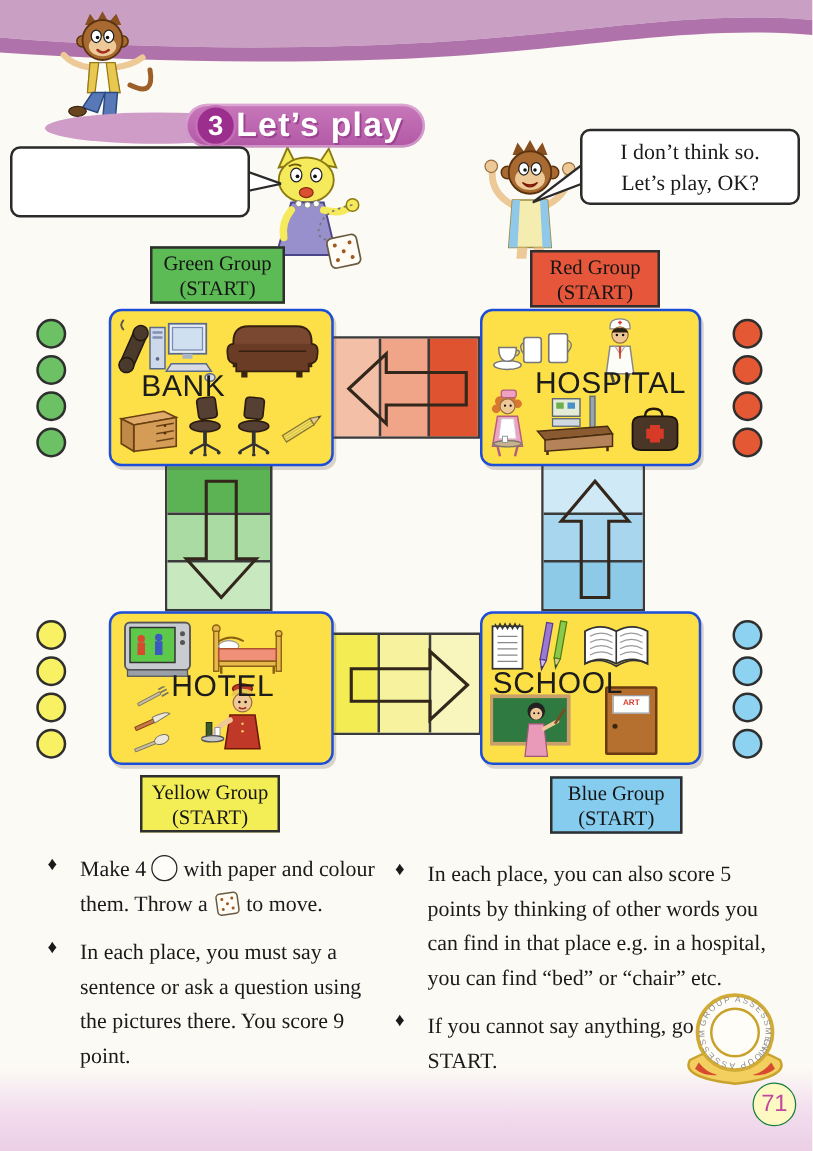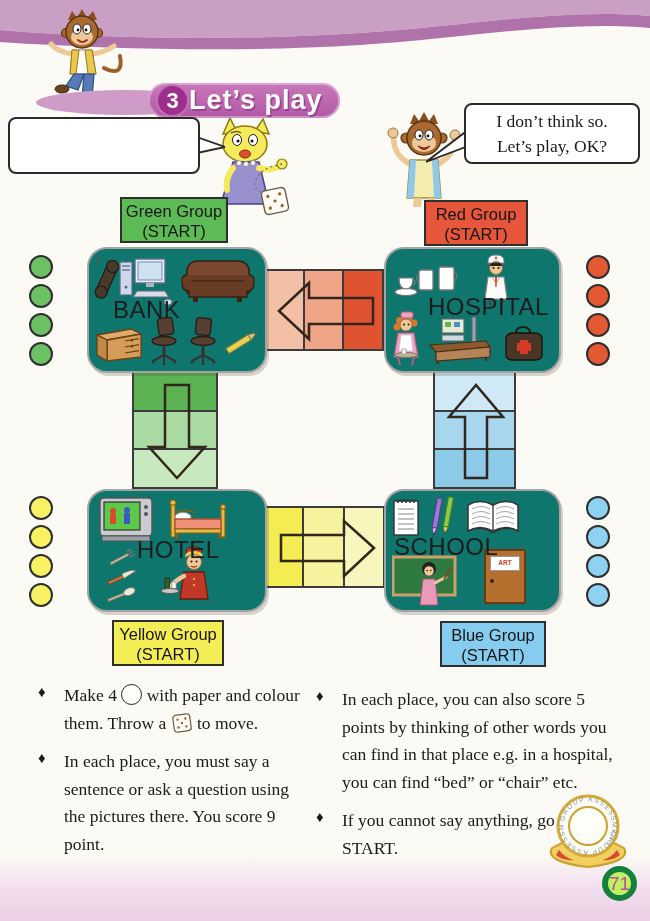--- a/index.html
+++ b/index.html
@@ -20,24 +20,24 @@
       border:2px solid #c470b6;box-sizing:border-box}
   .title-text{flex:1;color:#fff;font:700 27px "Liberation Sans",sans-serif;
       letter-spacing:1px;text-shadow:1.5px 1.5px 0 #9c4390;padding-right:4px}
 
   
   .bubble{position:absolute;background:#fff;border:2px solid #2a2a2a;border-radius:8px;
       font-size:17.5px;line-height:1.42;text-align:center;padding:4px 6px;z-index:5;box-sizing:border-box}
   .tail{position:absolute;z-index:4}
 
   
-  .group-label{position:absolute;border:2px solid #2f2f2f;font-family:Liberation Sans, sans-serif;
+  .group-label{position:absolute;border:2px solid #2f2f2f;font-family:Liberation Serif, serif;
       font-size:16.5px;line-height:20px;text-align:center;color:#151515;padding-top:2px;
       z-index:4;box-sizing:border-box}
-  .place-card{position:absolute;background:#0f766e;border:2px solid #a3a3a3;border-radius:20px;
+  .place-card{position:absolute;background:#fde047;border:2px solid #1d4ed8;border-radius:10px;
       z-index:3;box-shadow:2px 3px 0 rgba(90,70,60,.22)}
   .place-name{position:absolute;font-family:"Liberation Sans",sans-serif;font-size:24px;
       letter-spacing:.5px;color:#1c1c1c;z-index:2}
   .corridor{position:absolute;display:flex;border:2px solid #3b3b3b;box-sizing:border-box;z-index:1}
   .corridor .cell{flex:1}
   .corridor.h .cell + .cell{border-left:2px solid #3b3b3b}
   .corridor.v{flex-direction:column}
   .corridor.v .cell + .cell{border-top:2px solid #3b3b3b}
   .corridor .arrow{position:absolute;left:0;top:0;z-index:2}
   .token{position:absolute;width:24px;height:24px;border-radius:50%;border:2px solid #2f2f2f;
@@ -55,21 +55,21 @@
   .diamond{flex:0 0 22px;font-size:15px;padding-top:1px}
   .bullet-text{margin:4px;flex:1}
   .circle-inline{display:inline-block;width:19px;height:19px;border:1.7px solid #222;border-radius:50%;
       vertical-align:-4px;background:#fffdf9}
   .dice-inline{vertical-align:-5px}
 
   
   .footer-band{position:absolute;left:0;top:854px;width:650px;height:67px;
       background:linear-gradient(180deg,rgba(241,219,236,0) 0%,#f2dcee 55%,#eccfe5 100%)}
   .page-num{position:absolute;left:602px;top:866px;width:35px;height:35px;border-radius:50%;
-      background:#bef264;border:6px solid #15803d;box-sizing:border-box;color:#c2479e;
+      background:#fef9c3;border:1px solid #15803d;box-sizing:border-box;color:#c2479e;
       font:19px "Liberation Sans",sans-serif;display:flex;align-items:center;justify-content:center;z-index:3}
   .badge-svg{position:absolute;left:540px;top:786px;z-index:2}
 </style>
 </head>
 <body>
 
 <div class="page">
 
   <svg class="top-wave" width="650" height="62" viewBox="0 0 650 62">
     <path d="M0,0 H650 V16 C560,8 470,26 360,33 C250,40 120,40 0,30 Z" fill="#c9a0c4"></path>

